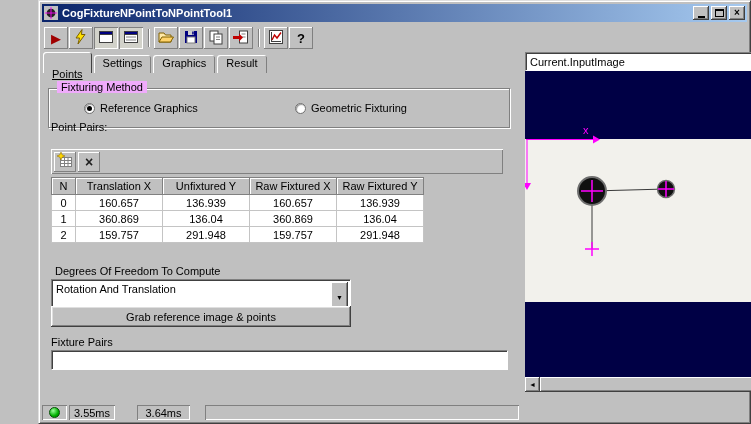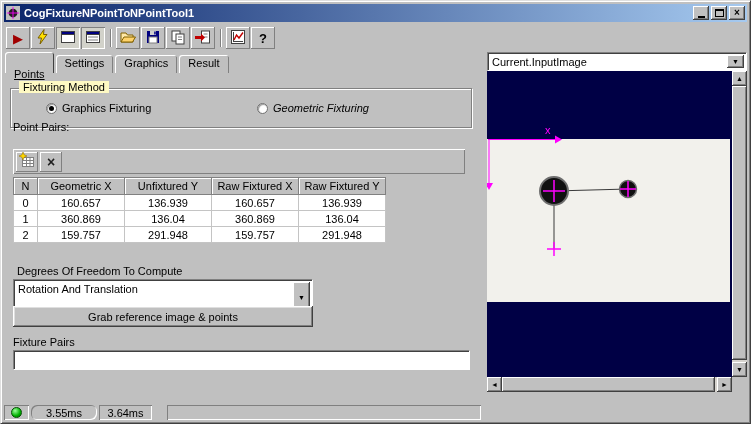--- a/index.html
+++ b/index.html
@@ -1,18 +1,18 @@
 <!DOCTYPE html>
 <html><head>
 <meta charset="utf-8">
 <style>
   * { margin:0; padding:0; box-sizing:border-box; }
   html,body { width:751px; height:424px; overflow:hidden; }
   body { background:#c0c0c0; font-family:"Liberation Sans","DejaVu Sans",sans-serif; font-size:11px; color:#000; }
-  .window { position:absolute; inset:0; background:#c0c0c0; border:1px solid; border-color:#dfdfdf #404040 #404040 #dfdfdf; box-shadow: inset 1px 1px 0 #fff, inset -1px -1px 0 #808080; }
+  .window { position:absolute; inset:0; background:#c0c0c0; border:1px solid; border-color:#dfdfdf #404040 #404040 #dfdfdf; box-shadow: inset 1px 1px 0 #fff, inset -1px -1px 0 #808080; margin-left: 38px; }
 
   
   .titlebar { position:absolute; left:3px; top:3px; right:3px; height:18px; background:linear-gradient(90deg,#0a246a,#a6caf0); display:flex; align-items:center; padding:0 2px; }
   .title-icon { width:14px; height:14px; flex:0 0 auto; }
   .title-text { color:#fff; font-weight:bold; margin-left:4px; flex:1; white-space:nowrap; overflow:hidden; }
   .winbtn { width:16px; height:14px; margin-left:2px; display:flex; align-items:center; justify-content:center; background:#c0c0c0; border:0; padding:0; box-shadow: inset -1px -1px #404040, inset 1px 1px #fff, inset -2px -2px #808080; font-family:inherit; font-size:10px; font-weight:bold; line-height:1; cursor:default; }
   .glyph-min { width:7px; height:2px; background:#000; margin-top:7px; }
   .glyph-max { width:9px; height:8px; border:1px solid #000; border-top-width:2px; }
 
   
@@ -23,21 +23,21 @@
   .run-glyph { color:#a00000; font-size:13px; line-height:1; }
   .help-glyph { font-weight:bold; font-size:13px; color:#000; }
 
   
   .tabstrip { position:absolute; left:4px; top:51px; display:flex; align-items:flex-end; height:21px; }
   .tab { height:18px; padding:2px 9px 0; background:#c0c0c0; border-radius:3px 3px 0 0; box-shadow: inset 1px 1px #fff, inset -1px 0 #808080; margin-right:2px; white-space:nowrap; cursor:default; }
   .tab[data-active="true"] { height:21px; padding-top:16px; box-shadow: inset 1px 1px #fff, inset -1px 0 #404040; text-decoration:underline; }
 
   
   .groupbox { position:absolute; left:9px; top:87px; width:462px; height:40px; border:1px solid #808080; box-shadow: inset 1px 1px 0 #fff, 1px 1px 0 #fff; }
-  .legend { position:absolute; top:-8px; left:8px; background:#fef9c3; padding:0 4px; }
+  .legend { position:absolute; top:-8px; left:8px; background:#f0abfc; padding:0 4px; }
   .radio-opt { position:absolute; top:13px; display:flex; align-items:center; gap:5px; }
   .radio { width:11px; height:11px; border-radius:50%; background:#fff; border:1px solid #707070; box-shadow: inset 1px 1px 1px rgba(0,0,0,.4); position:relative; flex:0 0 auto; }
   .radio[data-state="checked"]::after { content:""; position:absolute; left:2px; top:2px; width:5px; height:5px; border-radius:50%; background:#000; }
 
   
   .mini-toolbar { position:absolute; left:12px; top:148px; width:452px; height:25px; box-shadow: inset 1px 1px #fff, inset -1px -1px #808080; display:flex; align-items:center; padding-left:3px; }
   .mbtn { width:22px; height:20px; display:flex; align-items:center; justify-content:center; background:#c0c0c0; border:0; box-shadow: inset -1px -1px #808080, inset 1px 1px #fff; margin-right:2px; cursor:default; }
   .del-glyph { font-size:14px; font-weight:bold; color:#202020; line-height:1; }
   .grid { position:absolute; left:12px; top:176px; border-collapse:collapse; background:#404040; border:1px solid #404040; }
   .grid th { width:87px; height:17px; background:#c0c0c0; border:1px solid #808080; box-shadow: inset 1px 1px #fff; font-weight:normal; padding:0 2px; }
@@ -162,23 +162,23 @@
     <span class="tab" data-active="true">Points</span>
     <span class="tab" data-active="false">Settings</span>
     <span class="tab" data-active="false">Graphics</span>
     <span class="tab" data-active="false">Result</span>
   </div>
 
   <div class="groupbox">
     <span class="legend">Fixturing Method</span>
     <span class="radio-opt" style="left:35px;">
       <span class="radio" data-state="checked"></span>
-      <span>Graphics Fixturing</span>
+      <span>Reference Graphics</span>
     </span>
-    <span class="radio-opt" style="left:246px;font-style:italic;">
+    <span class="radio-opt" style="left:246px;">
       <span class="radio" data-state="unchecked"></span>
       <span>Geometric Fixturing</span>
     </span>
   </div>
 
   <span class="lbl" style="left:12px; top:120px;">Point Pairs:</span>
 
   <div class="mini-toolbar">
     <button class="mbtn">
       <span><svg width="16" height="16" viewBox="0 0 16 16">
@@ -192,21 +192,21 @@
     </button>
     <button class="mbtn">
         <span class="del-glyph">×</span>
       </button>
   </div>
 
   <table class="grid">
     <tbody>
         <tr>
       <th class="nh">N</th>
-      <th>Geometric X</th>
+      <th>Translation X</th>
       <th>Unfixtured Y</th>
       <th>Raw Fixtured X</th>
       <th>Raw Fixtured Y</th>
     </tr>
     <tr>
       <td class="nc">0</td>
       <td>160.657</td>
       <td>136.939</td>
       <td>160.657</td>
       <td>136.939</td>
@@ -299,18 +299,18 @@
     <button class="sb-btn" style="left:230px; top:0;">
         <span>►</span>
       </button>
   </div>
   <div class="sb-corner"></div>
 
   <div class="statusbar">
     <span class="spanel" style="left:0; width:25px;">
         <span class="led"></span>
       </span>
-    <span class="spanel" style="left:27px; width:66px;border-radius:6px;">3.55ms</span>
+    <span class="spanel" style="left:27px; width:46px;">3.55ms</span>
     <span class="spanel" style="left:95px; width:53px;">3.64ms</span>
     <span class="spanel" style="left:163px; width:314px;"></span>
   </div>
 
 </div>
 
 </body></html>

